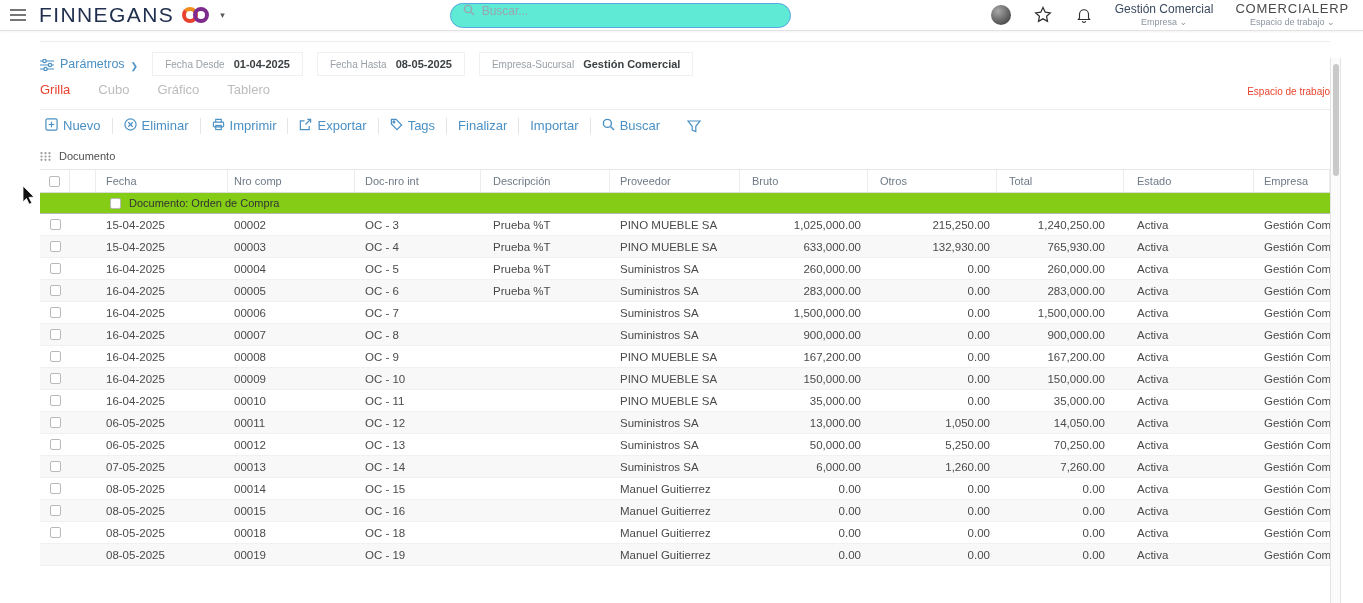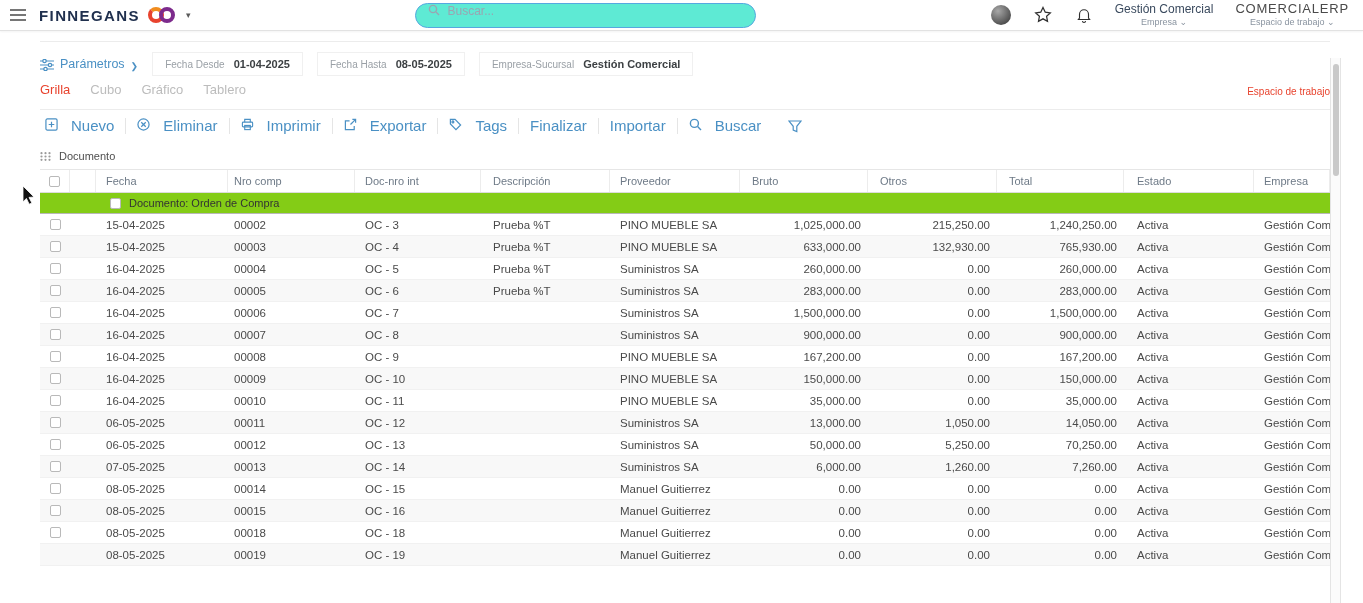--- a/index.html
+++ b/index.html
@@ -5,21 +5,21 @@
   * { margin:0; padding:0; box-sizing:border-box; }
   html,body { width:1363px; height:603px; overflow:hidden; background:#fff;
     font-family:"Liberation Sans", sans-serif; color:#4a4a4a; position:relative; }
 
   
   .topbar { height:31px; background:#fff; border-bottom:1px solid #e2e2e2;
     box-shadow:0 1px 2px rgba(0,0,0,.05); display:flex; align-items:center;
     padding:0 14px 0 8px; position:relative; z-index:6; }
   .hamburger { width:20px; height:20px; display:flex; align-items:center; justify-content:center; cursor:pointer; }
   .brand { display:flex; align-items:center; gap:6px; margin-left:11px; cursor:pointer; }
-  .brand-text { font-size:15px; font-weight:700; letter-spacing:1.4px; color:#20304e; }
+  .brand-text { font-size:21px; font-weight:400; letter-spacing:1.4px; color:#20304e; }
   .rings { display:flex; align-items:center; margin-left:2px; }
   .ring { width:16px; height:16px; border-radius:50%; display:inline-block; }
   .ring.r1 { border:4.5px solid #e8432e; border-top-color:#f08c1e; }
   .ring.r2 { border:4.5px solid #7d2b8c; margin-left:-5px; }
   .caret { font-size:9px; color:#5a5a5a; margin-left:5px; }
 
   .search { margin-left:225px; width:341px; height:25px; border:1.5px solid #56a8e0;
     border-radius:13px; background:#5eead4; display:flex; align-items:flex-start; gap:7px; padding:0 12px; }
   .search input { border:none; outline:none; background:transparent; flex:1; font-size:12px; color:#333;
     font-family:"Liberation Sans", sans-serif; }
@@ -45,28 +45,28 @@
 
   .divider { border-top:1px solid #ececec; margin-top:10px; }
 
   .params-row { margin-top:8px; display:flex; align-items:center; gap:14px; height:27px; }
   .params-link { display:flex; align-items:flex-end; gap:6px; color:#4a90c4; font-size:12.5px; cursor:pointer; }
   .params-chev { font-size:9px; color:#4a90c4; }
   .pfield { display:flex; align-items:baseline; gap:9px; padding:5px 12px; border:1px solid #f0f0f0; background:#fff; }
   .pfield .plabel { font-size:10px; color:#9aa0a6; }
   .pfield .pvalue { font-size:11px; color:#3c4043; font-weight:700; }
 
-  .tabs-row { margin-top:5px; display:flex; gap:20px; font-size:13px; position:relative; height:17px; }
+  .tabs-row { margin-top:5px; display:flex; gap:28px; font-size:13px; position:relative; height:17px; }
   .vtab { color:#bcbcbc; cursor:pointer; }
   .vtab.active { color:#e8432e; }
   .ws-link { position:absolute; right:0; top:4px; font-size:10px; color:#e8432e; white-space:nowrap; cursor:pointer; }
 
   .toolbar { display:flex; align-items:center; height:30px; margin-top:1px; }
-  .tbtn { display:flex; align-items:flex-end; gap:13px; padding:0 11px; height:16px;
-    border:none; background:none; color:#4a90c4; font-size:15px; cursor:pointer;
+  .tbtn { display:flex; align-items:flex-start; gap:5px; padding:0 11px; height:16px;
+    border:none; background:none; color:#4a90c4; font-size:13px; cursor:pointer;
     border-right:1px solid #e5e5e5; font-family:"Liberation Sans", sans-serif; }
   .tbtn:first-child { padding-left:5px; }
   .tbtn.no-sep { border-right:none; }
   .funnel { margin-left:16px; display:flex; align-items:center; cursor:pointer; }
 
   .groupband { display:flex; align-items:center; gap:8px; height:26px; margin-top:2px; }
   .group-label { font-size:11px; color:#4f4f4f; }
 
   
   .grid { border-top:1px solid #e6e6e6; width:1290px; }
@@ -76,21 +76,21 @@
   .thead .cell { border-right:1px solid #ececec; }
   .c-sel   { width:30px; justify-content:center; }
   .c-sp    { width:26px; }
   .c-fecha { width:132px; padding-left:10px; }
   .c-nro   { width:127px; padding-left:6px; }
   .c-doc   { width:126px; padding-left:10px; }
   .c-desc  { width:129px; padding-left:12px; }
   .c-prov  { width:130px; padding-left:10px; }
   .c-bruto { width:128px; padding-right:7px; justify-content:flex-end; }
   .c-otros { width:129px; padding-right:7px; justify-content:flex-end; }
-  .c-total { width:127px; padding-right:7px; justify-content:flex-end; }
+  .c-total { width:127px; padding-right:19px; justify-content:flex-end; }
   .c-estado{ width:130px; padding-left:13px; }
   .c-emp   { flex:1; padding-left:10px; }
   .thead .c-bruto, .thead .c-otros, .thead .c-total { justify-content:flex-start; padding-left:12px; }
 
   .cb { width:11px; height:11px; border:1px solid #b9b9b9; border-radius:2px; background:#fff;
     display:inline-block; flex:none; cursor:pointer; }
 
   .group-row { height:21px; background:#84cc16; border-bottom:1px solid #b8b8b8;
     display:flex; align-items:center; font-size:11px; color:#333; }
   .group-row .cb { margin-left:70px; }

